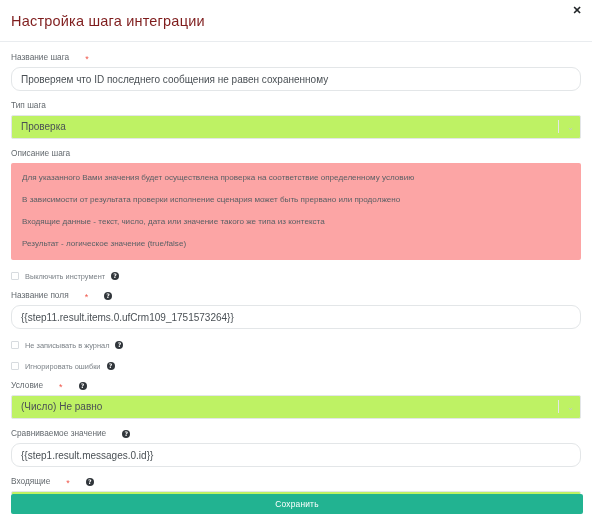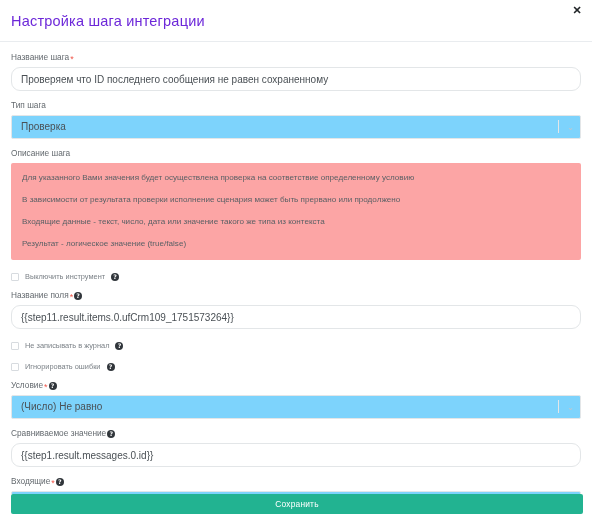--- a/index.html
+++ b/index.html
@@ -32,21 +32,21 @@
     flex: 0 0 auto;
     border-bottom: 1px solid #e9ecef;
     box-sizing: border-box;
   }
   .modal-title {
     position: absolute;
     left: 11px;
     top: 13px;
     font-size: 14.5px;
     font-weight: 400;
-    color: #6d28d9;
+    color: #7f1d1d;
     letter-spacing: .2px;
     white-space: nowrap;
   }
   .close-btn {
     position: absolute;
     right: 8px;
     top: 3px;
     width: 14px;
     height: 14px;
     line-height: 14px;
@@ -73,21 +73,21 @@
   }
   .field:first-child { margin-top: 10px; }
 
   .field-label {
     font-size: 8.3px;
     color: #63696e;
     line-height: 11px;
     margin-bottom: 4px;
     display: flex;
     align-items: center;
-    gap: 1px;
+    gap: 16px;
     white-space: nowrap;
   }
   .req {
     color: #f0564a;
     font-size: 9px;
     line-height: 8px;
     position: relative;
     top: 1px;
   }
 
@@ -127,21 +127,21 @@
     position: relative;
     width: 100%;
     height: 24px;
   }
   .select-box {
     width: 100%;
     height: 24px;
     box-sizing: border-box;
     border: 1px solid #e3e6e8;
     border-radius: 2px;
-    background: #7dd3fc;
+    background: #bef264;
     padding: 0 36px 0 9px;
     font-size: 10px;
     color: #4a5055;
     line-height: 22px;
     white-space: nowrap;
     overflow: hidden;
     text-overflow: ellipsis;
     cursor: pointer;
   }
   .select-divider {
@@ -176,21 +176,21 @@
     color: #5a6065;
     line-height: 11px;
     margin-bottom: 11px;
     white-space: nowrap;
   }
   .desc-line:last-child { margin-bottom: 0; }
 
   
   .checkbox-row {
     display: flex;
-    align-items: flex-end;
+    align-items: flex-start;
     gap: 6px;
     margin-top: 12px;
     margin-bottom: 2px;
   }
   .checkbox-box {
     width: 8px;
     height: 8px;
     box-sizing: border-box;
     border: 1px solid #d7dbdf;
     border-radius: 1px;

